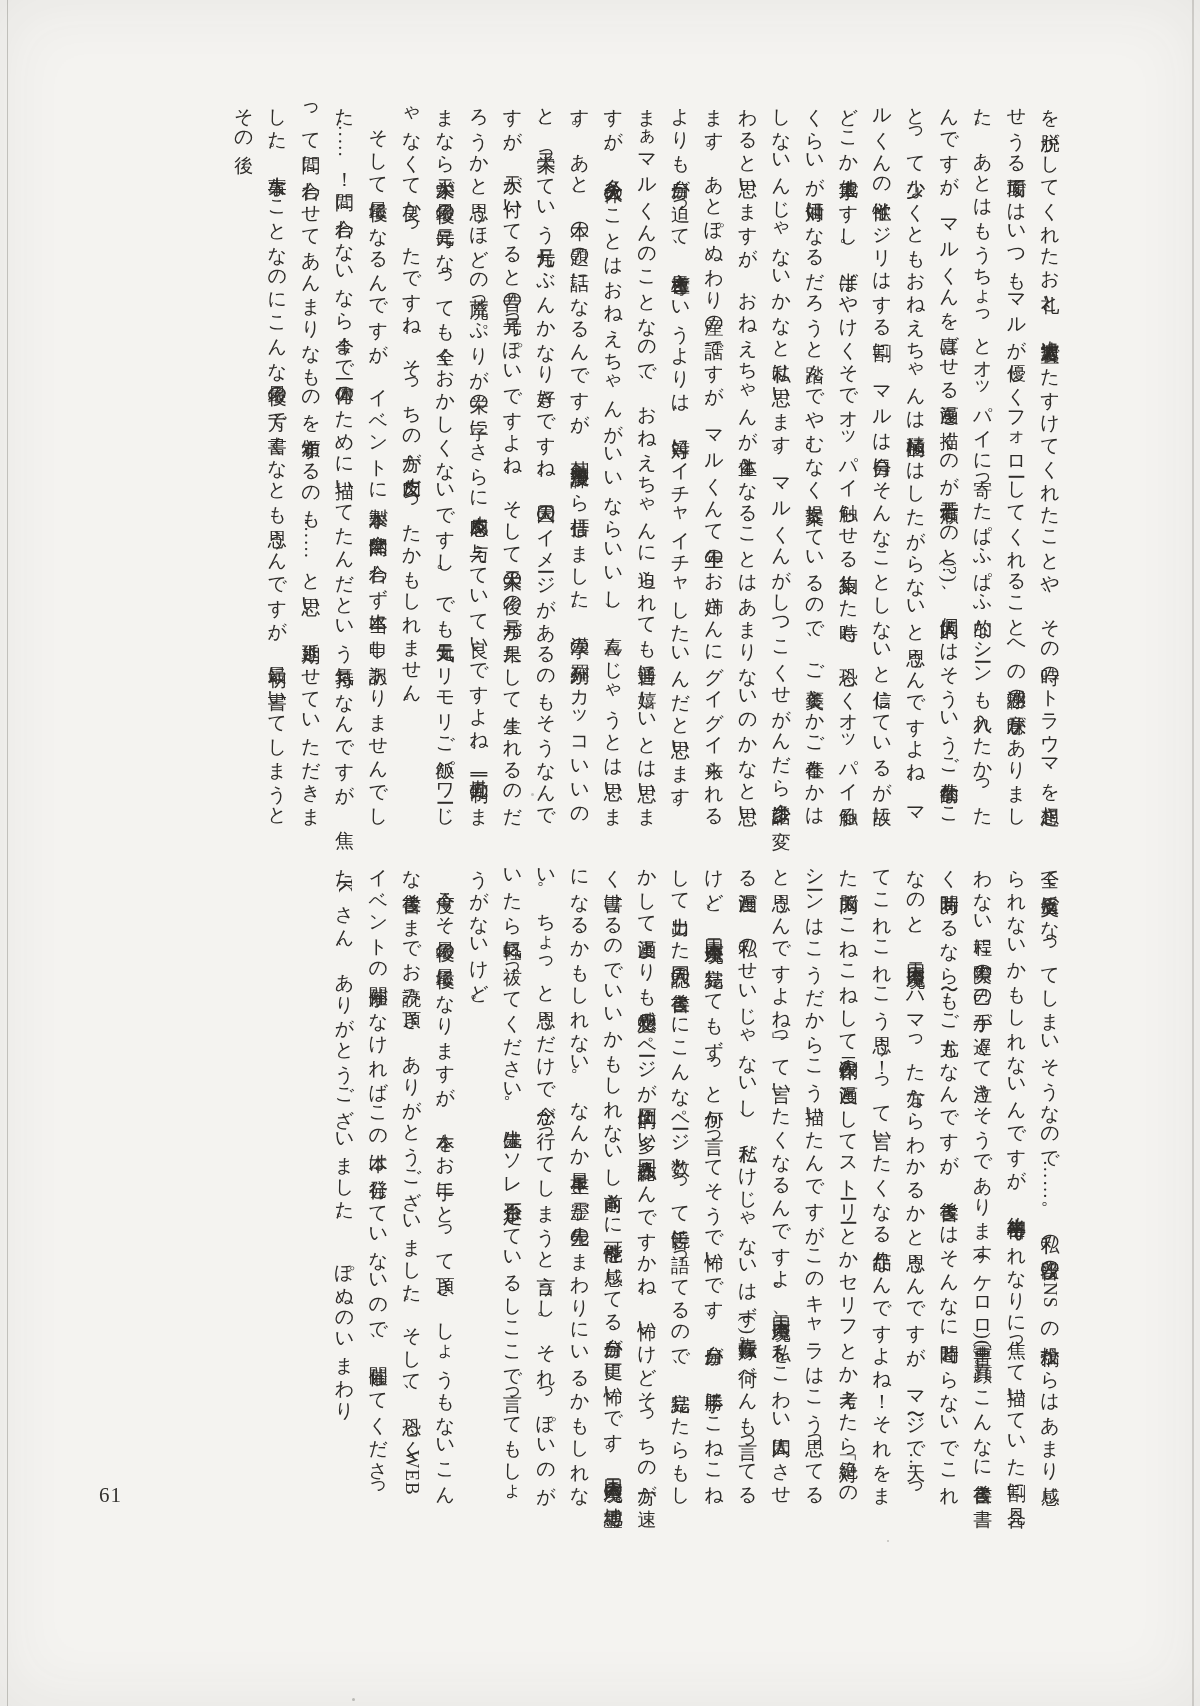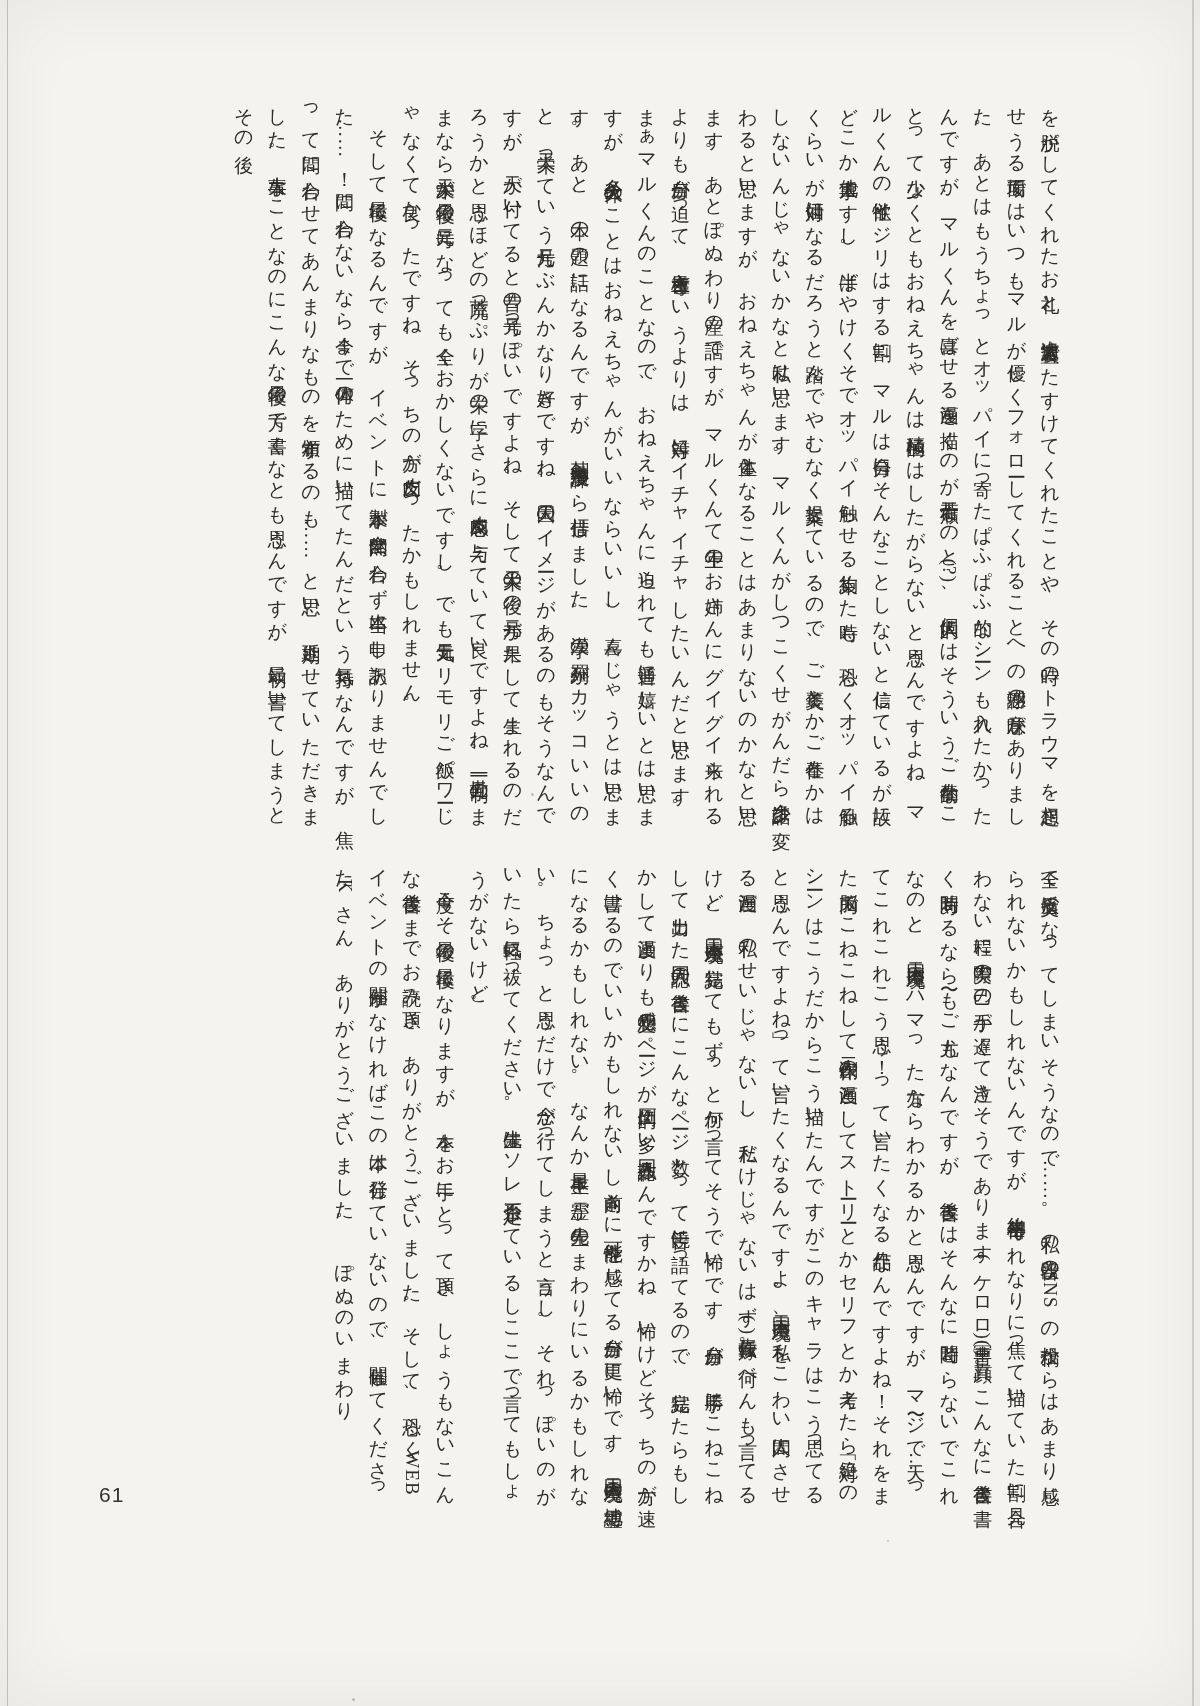--- a/index.html
+++ b/index.html
@@ -69,21 +69,21 @@
   .signature {
     display: inline;
   }
   .page-number {
     position: absolute;
     left: 99px;
     top: 1483px;
     font-size: 21px;
     letter-spacing: 1px;
     color: #34322f;
-    font-family: Liberation Sans, sans-serif;
+    font-family: Liberation Serif, serif;
   }
 </style>
 </head>
 <body>
 
 <div class="paper">
 
   <div class="edge-line left"></div>
   <div class="edge-line right"></div>
   <div class="speck s1"></div>

